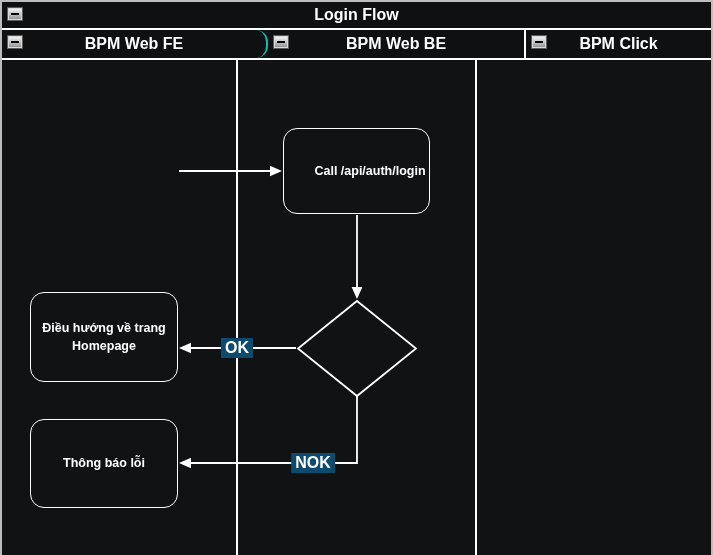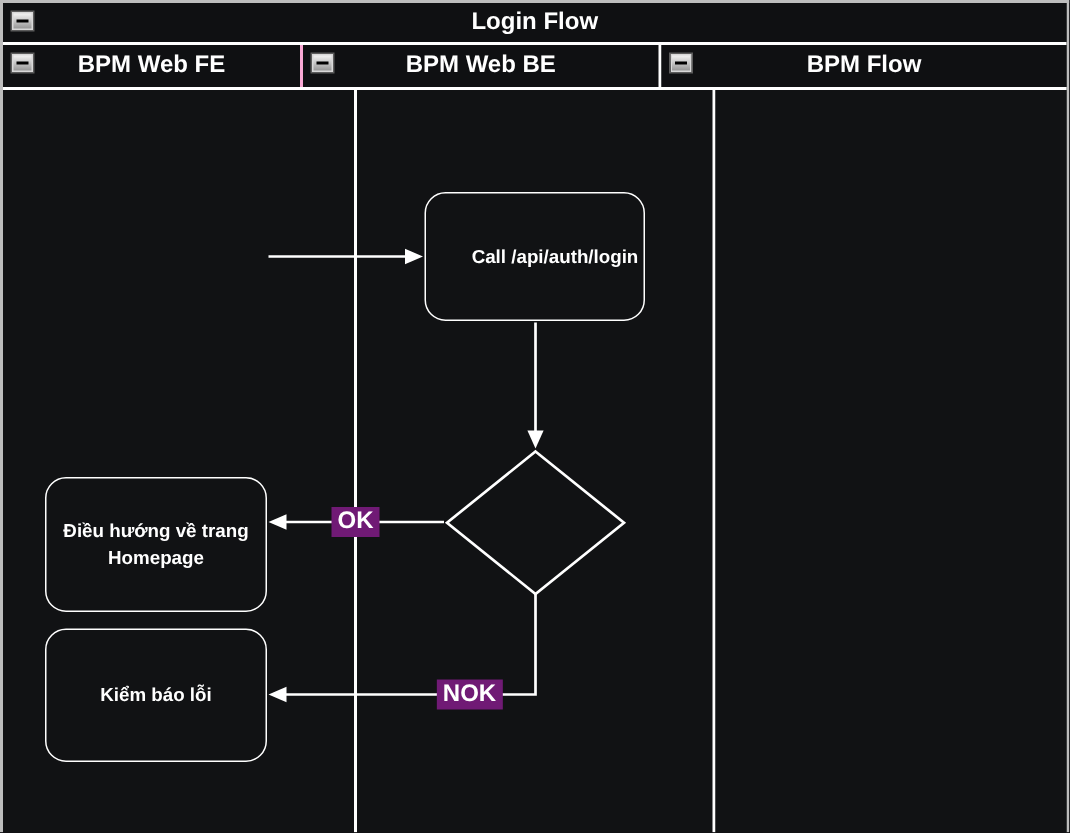--- a/index.html
+++ b/index.html
@@ -43,22 +43,22 @@
     display: flex;
     box-sizing: content-box;
   }
   .lane-header {
     position: relative;
     background: #0f1012;
     display: flex; align-items: center; justify-content: center;
     font-size: 16px; font-weight: 700;
     box-sizing: border-box;
   }
-  .lane-header.w1 { width: 200px; border-right: 2px solid #f9a8d4; }
-  .lane-header.w2 { width: 239px; border-right: 2px solid #ffffff; }
+  .lane-header.w1 { width: 266px; border-right: 2px solid #14b8a6; border-radius: 12px; }
+  .lane-header.w2 { width: 258px; border-right: 2px solid #ffffff; }
   .lane-header.w3 { flex: 1; }
 
   
   .lane-bodies {
     position: absolute;
     left: 2px; top: 60px;
     width: 709px; height: 495px;
     display: flex;
   }
   .lane-body { box-sizing: border-box; background: #111214; }
@@ -88,21 +88,21 @@
     border-radius: 14px;
     display: flex; align-items: center; justify-content: center;
     text-align: center;
     font-size: 12.5px; font-weight: 700; line-height: 1.45;
     white-space: pre-line;
     box-sizing: border-box;
     z-index: 3;
   }
   #node-input-credentials { left: 30px; top: 127px; width: 148px; height: 87px; }
   #node-call-api          { left: 283px; top: 128px; width: 147px; height: 86px; padding-left: 27px; }
-  #node-redirect-homepage { left: 30px; top: 318px; width: 148px; height: 90px; }
+  #node-redirect-homepage { left: 30px; top: 292px; width: 148px; height: 90px; }
   #node-show-error        { left: 30px; top: 419px; width: 148px; height: 89px; }
 
   .diamond-label {
     position: absolute;
     left: 299px; top: 322px;
     width: 116px; height: 53px;
     display: flex; align-items: center; justify-content: center;
     text-align: center;
     font-size: 12.5px; font-weight: 700;
     z-index: 3;
@@ -114,21 +114,21 @@
     width: 713px; height: 555px;
     z-index: 2;
   }
   svg.edges .wire { stroke: #ffffff; stroke-width: 1.8; fill: none; }
   svg.edges .head { fill: #ffffff; stroke: none; }
   svg.edges .dshape { fill: #111214; stroke: #ffffff; stroke-width: 1.8; }
 
   .edge-label {
     position: absolute;
     transform: translate(-50%, -50%);
-    background: #701a75;
+    background: #0c4a6e;
     padding: 1px 4px;
     font-size: 16px; font-weight: 700;
     z-index: 4;
     white-space: nowrap;
   }
   #edge-label-ok  { left: 237px; top: 348px; }
   #edge-label-nok { left: 313px; top: 463px; }
 </style>
 </head>
 <body>
@@ -156,21 +156,21 @@
     <div class="lane-header w2">
       <span class="collapse-btn">
         <span class="bar"></span>
       </span>
       <span>BPM Web BE</span>
     </div>
     <div class="lane-header w3">
       <span class="collapse-btn">
         <span class="bar"></span>
       </span>
-      <span>BPM Flow</span>
+      <span>BPM Click</span>
     </div>
   </div>
 
   <div class="lane-bodies">
     <div class="lane-body w1"></div>
     <div class="lane-body w2"></div>
     <div class="lane-body w3"></div>
   </div>
 
   <svg class="edges" viewBox="0 0 713 555">
@@ -195,18 +195,18 @@
     </g>
   </svg>
 
 
   <div class="node" id="node-call-api">Call /api/auth/login</div>
 
 
   <div class="node" id="node-redirect-homepage">Điều hướng về trang
 Homepage</div>
 
-  <div class="node" id="node-show-error">Kiểm báo lỗi</div>
+  <div class="node" id="node-show-error">Thông báo lỗi</div>
 
   <div class="edge-label" id="edge-label-ok">OK</div>
   <div class="edge-label" id="edge-label-nok">NOK</div>
 
 </div>
 
 </body></html>

